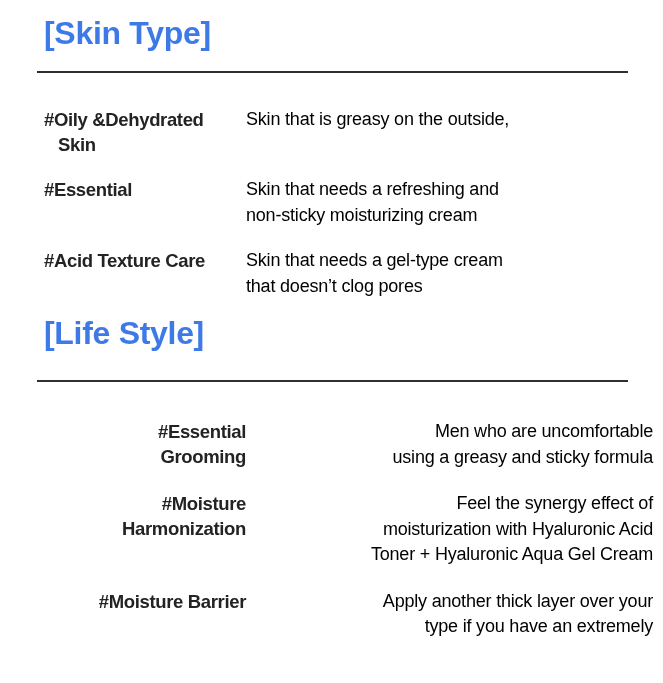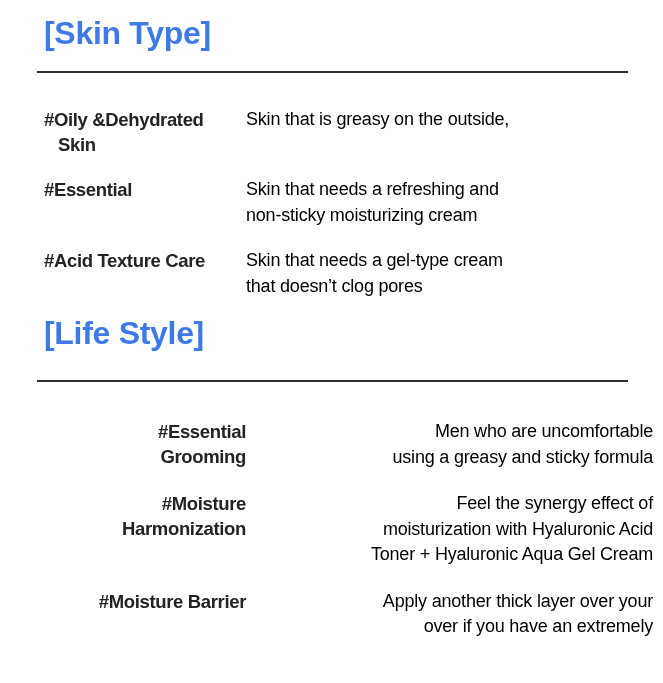--- a/index.html
+++ b/index.html
@@ -162,19 +162,19 @@
         <span class="dline">Toner + Hyaluronic Aqua Gel Cream</span>
       </div>
     </li>
 
     <li class="row">
       <div class="row-label">
         <span>#Moisture Barrier</span>
       </div>
       <div class="row-desc">
         <span class="dline">Apply another thick layer over your</span>
-        <span class="dline">over if you have an extremely</span>
+        <span class="dline">type if you have an extremely</span>
       </div>
     </li>
 
   </ul>
 
 </div>
 
 </body></html>

